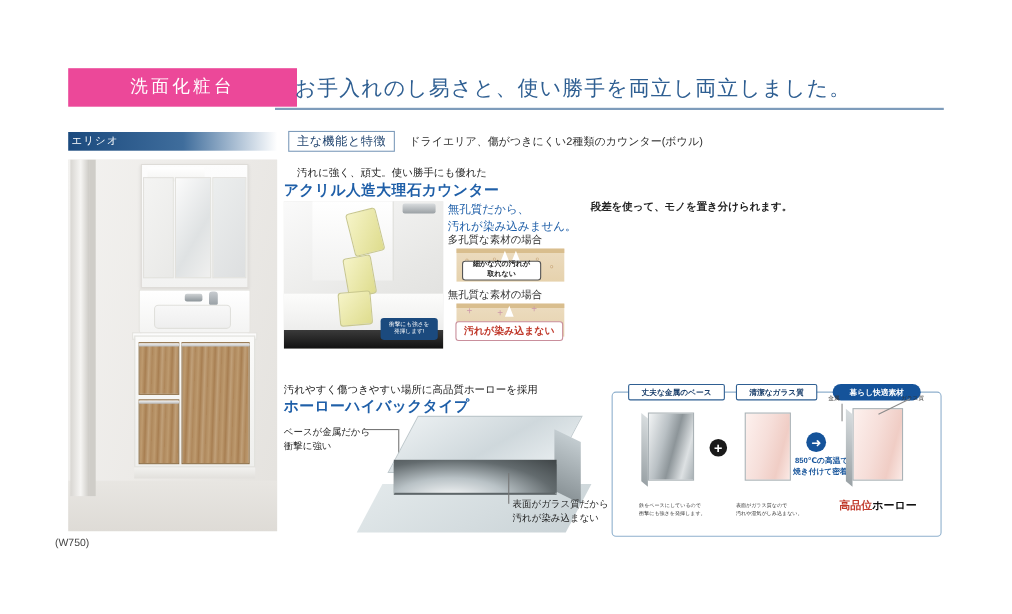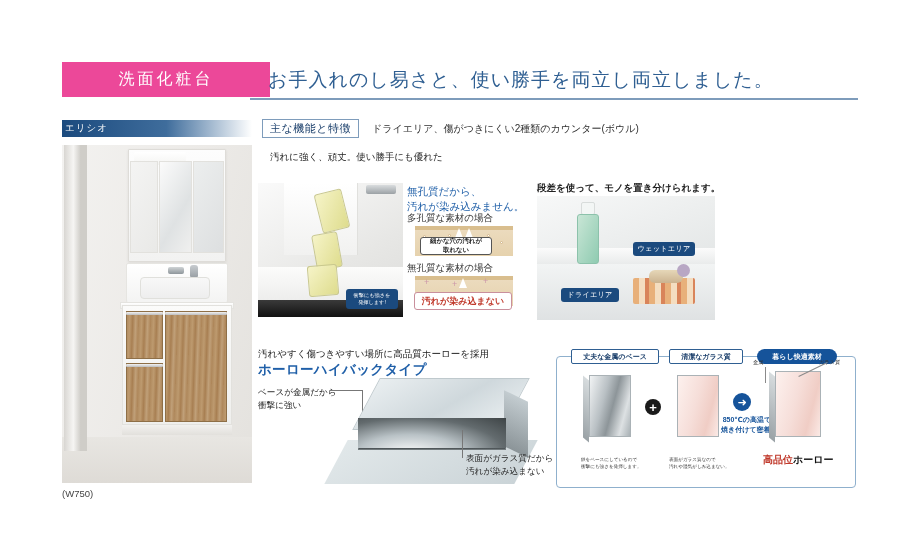--- a/index.html
+++ b/index.html
@@ -86,21 +86,21 @@
   .wood-a { left: 64px; top: 166px; width: 37px; height: 48px; }
   .wood-b { left: 103px; top: 166px; width: 62px; height: 111px; }
   .wood-c { left: 64px; top: 218px; width: 37px; height: 59px; }
   .handle { position: absolute; height: 3px;
     background: linear-gradient(to bottom,#f3f3f3,#bcbcbc); border-radius: 1px; }
   .h-a { left: 64px; top: 167px; width: 37px; }
   .h-b { left: 103px; top: 167px; width: 62px; }
   .h-c { left: 64px; top: 219px; width: 37px; }
   .cab-base { position: absolute; left: 60px; top: 280px; width: 110px; height: 10px;
     background: linear-gradient(to bottom,#f2f1ef,#e2e0dc); }
-  .photo-cap { position: absolute; left: 62px; top: 488px; font-size: 9.5px; color: #444; }
+  .photo-cap { position: absolute; left: 50px; top: 488px; font-size: 9.5px; color: #444; }
 
   
   .sec-sub { position: absolute; font-size: 9.5px; color: #222; white-space: nowrap; }
   .sec-head { position: absolute; font-size: 13.5px; font-weight: bold; color: #1f5fa8;
     letter-spacing: .3px; white-space: nowrap; }
 
   .counter-photo { position: absolute; left: 258px; top: 183px; width: 145px; height: 134px;
     overflow: hidden; background: #e9e9e7; }
   .cp-wall { position: absolute; inset: 0; background: linear-gradient(150deg,#fafafa,#e7e7e5 60%,#dcdcda); }
   .cp-backsplash { position: absolute; left: 26px; top: 0; width: 74px; height: 72px;
@@ -260,20 +260,21 @@
     <div class="wood wood-b"></div>
     <div class="wood wood-c"></div>
     <div class="handle h-a"></div>
     <div class="handle h-b"></div>
     <div class="handle h-c"></div>
     <div class="cab-base"></div>
   </div>
   <div class="photo-cap">(W750)</div>
 
   <div class="sec-sub" style="left:258px; top:151px;margin-left:12px;">汚れに強く、頑丈。使い勝手にも優れた</div>
+  <div class="sec-head" style="left:258px; top:164px;">アクリル人造大理石カウンター</div>
 
   <div class="counter-photo">
     <div class="cp-wall"></div>
     <div class="cp-backsplash"></div>
     <div class="cp-counter"></div>
     <div class="cp-dark-line"></div>
     <div class="cp-dark"></div>
     <div class="cp-faucet"></div>
     <div class="bottle b1"></div>
     <div class="bottle b2"></div>
@@ -314,36 +315,20 @@
     <div class="spike" style="left:44px; top:2px;"></div>
   </div>
   <div class="plus-mark" style="left:424px; top:277px;">+</div>
   <div class="plus-mark" style="left:452px; top:279px;">+</div>
   <div class="plus-mark" style="left:483px; top:276px;">+</div>
   <div class="callout-pink" style="left:414px; top:292px; width:98px; height:18px;">
     <span>汚れが染み込まない</span>
   </div>
 
   <div class="wetdry-title">段差を使って、モノを置き分けられます。</div>
-  <div class="wetdry-photo">
-    <div class="wd-bg"></div>
-    <div class="wd-lower"></div>
-    <div class="wd-step"></div>
-    <div class="wd-sprayer"></div>
-    <div class="wd-bottle"></div>
-    <div class="wd-towels"></div>
-    <div class="wd-brush"></div>
-    <div class="wd-brush-h"></div>
-    <div class="tag" style="left:96px; top:46px; width:62px; height:14px;">
-      <span>ウェットエリア</span>
-    </div>
-    <div class="tag" style="left:24px; top:92px; width:58px; height:14px;">
-      <span>ドライエリア</span>
-    </div>
-  </div>
 
   <div class="sec-sub" style="left:258px; top:348px;">汚れやすく傷つきやすい場所に高品質ホーローを採用</div>
   <div class="sec-head" style="left:258px; top:361px;">ホーローハイバックタイプ</div>
 
   <div class="hb-note">
     <div>ベースが金属だから</div>
     <div>衝撃に強い</div>
   </div>
   <div class="hb-leader" style="left:330px; top:390px; width:32px; height:1px;"></div>
   <div class="hb-leader" style="left:362px; top:390px; width:1px; height:22px;"></div>

